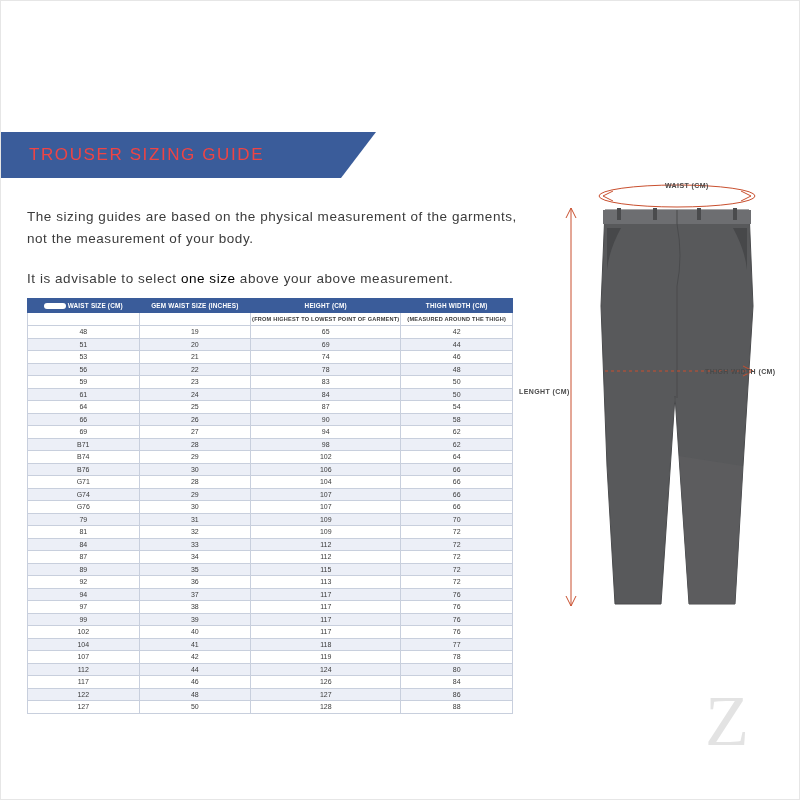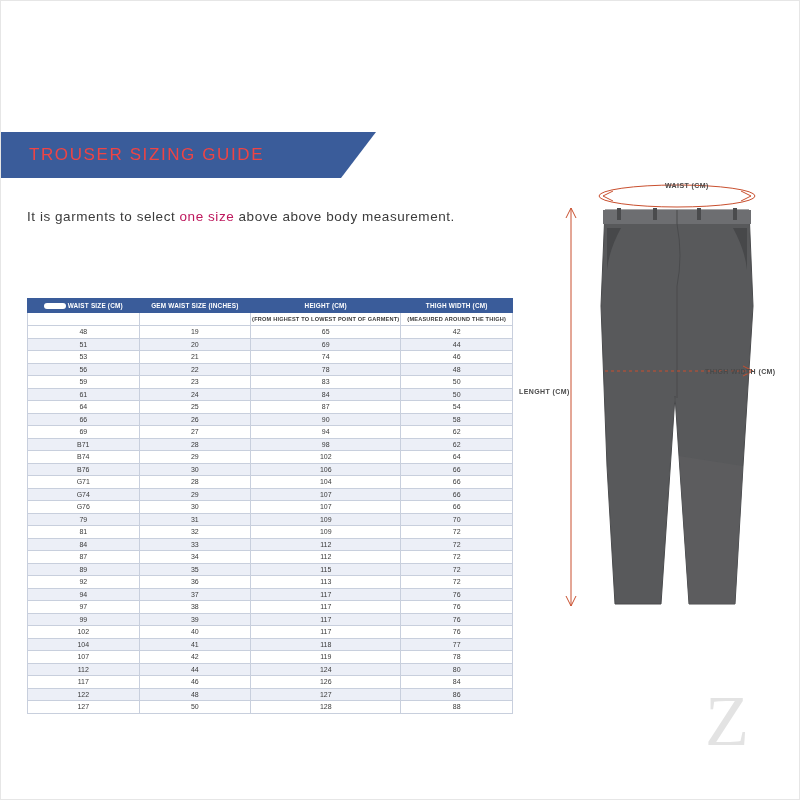--- a/index.html
+++ b/index.html
@@ -67,21 +67,21 @@
     width: 512px;
   }
   .intro p {
     margin: 0 0 18px 0;
     font-size: 13.5px;
     line-height: 22px;
     letter-spacing: 0.55px;
     color: #3b3b3b;
   }
   .intro .accent {
-    color: #be185d;
+    color: #000000;
   }
 
   
   .table-wrap {
     position: absolute;
     left: 26px;
     top: 297px;
     width: 486px;
   }
   table.size-table {
@@ -179,21 +179,22 @@
 
 <div class="page">
 
   <div class="header-band">
     <div class="band-rect"></div>
     <div class="band-tail"></div>
     <div class="header-title">TROUSER SIZING GUIDE</div>
   </div>
 
   <div class="intro">
-    <p><span>It is garments to select </span><span class="accent">one size</span><span> above above body measurement.</span></p>
+    <p>The sizing guides are based on the physical measurement of the garments, not the measurement of your body.</p>
+    <p><span>It is advisable to select </span><span class="accent">one size</span><span> above your above measurement.</span></p>
   </div>
 
   <div class="table-wrap">
     <table class="size-table">
       <thead>
         <tr>
           <th class="col-w1">
             <span class="hdr-pill"></span>
             <span>WAIST SIZE (CM)</span>
           </th>

